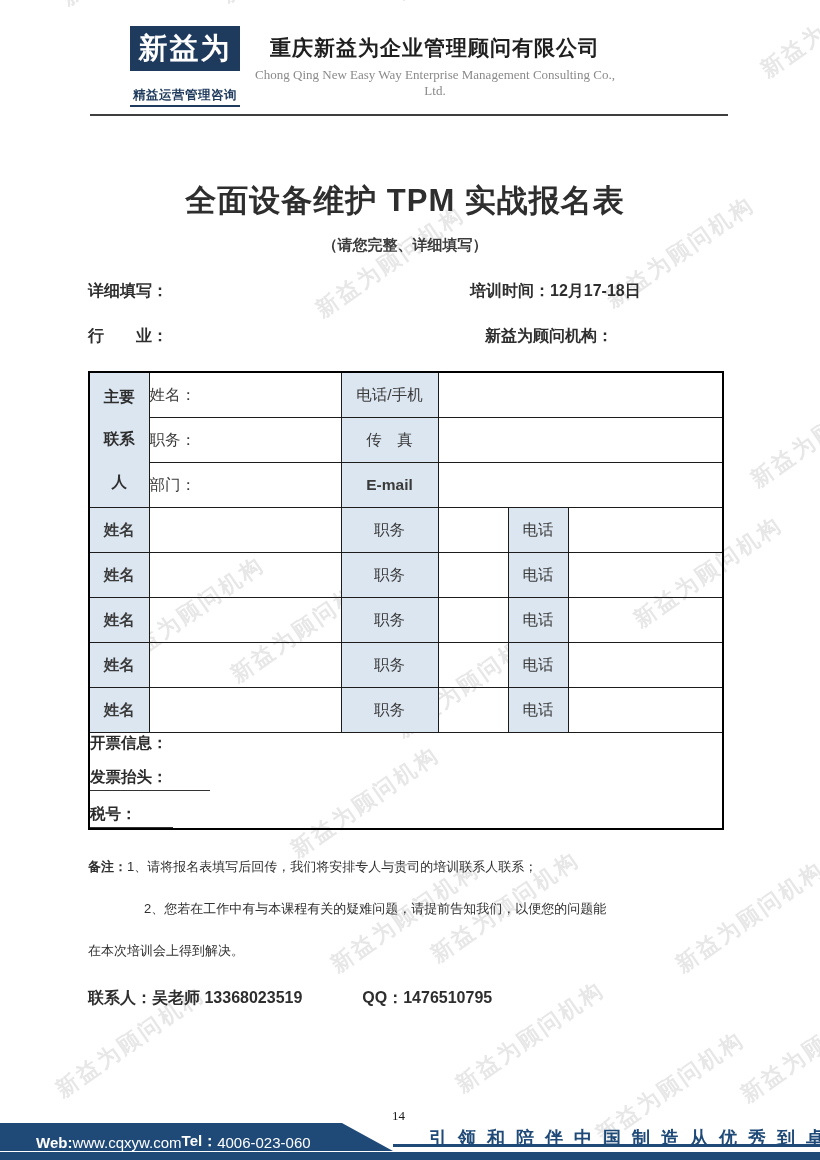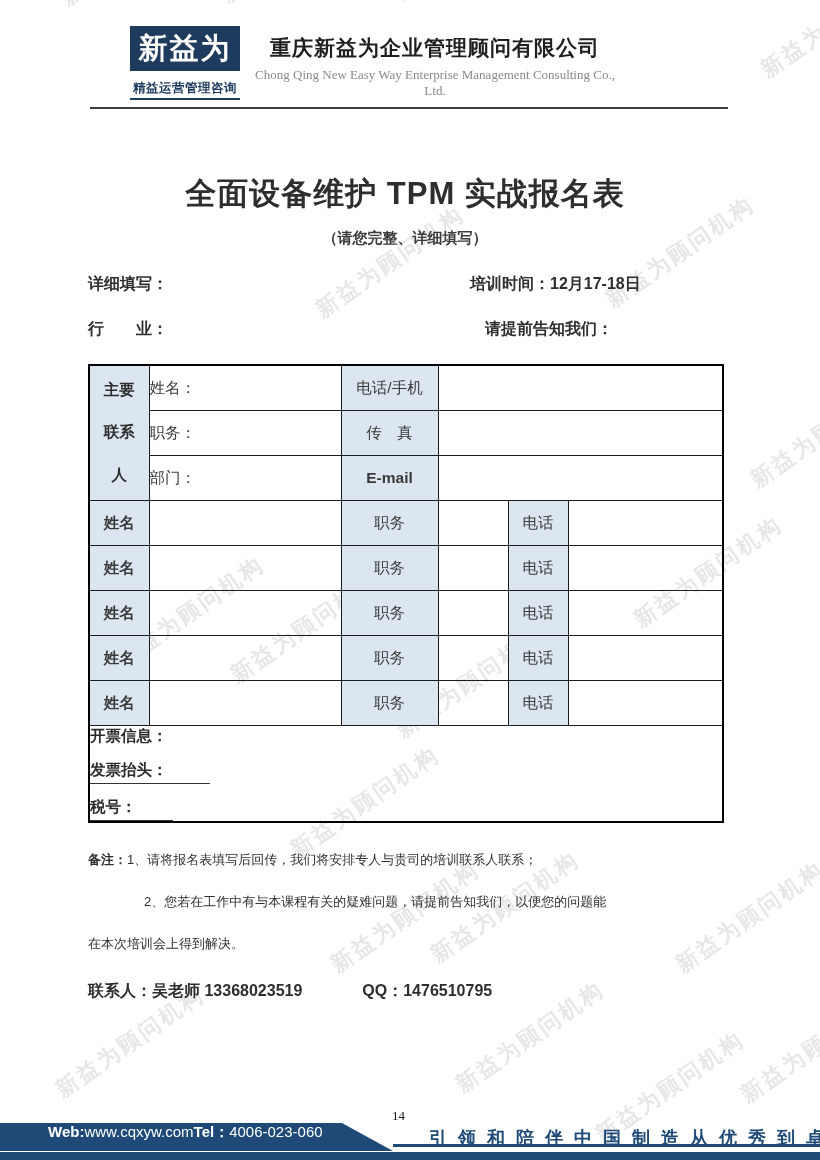--- a/index.html
+++ b/index.html
@@ -9,21 +9,21 @@
   #watermarks{position:absolute;inset:0;z-index:0;pointer-events:none;}
   .wm{position:absolute;white-space:nowrap;font-size:22px;letter-spacing:3px;
       color:rgba(145,145,145,0.22);font-weight:700;transform:rotate(-35deg);transform-origin:0 0;}
   .content{position:relative;z-index:1;}
   
   .header{display:flex;align-items:flex-start;margin:26px 90px 0 130px;}
   .logo{width:110px;flex:0 0 auto;}
   .logo-box{background:#1e3a5c;color:#fff;font-weight:700;font-size:29px;letter-spacing:2px;
             text-align:center;height:45px;line-height:45px;}
   .logo-tagline{color:#1e3a5c;font-weight:700;font-size:12.5px;text-align:center;
-                border-bottom:2px solid #1e3a5c;padding:9px 0 1px 0;letter-spacing:0.5px;}
+                border-bottom:2px solid #1e3a5c;padding:16px 0 1px 0;letter-spacing:0.5px;}
   .company{width:370px;text-align:center;margin-left:10px;}
   .company-cn{font-size:21px;font-weight:700;color:#1f1f1f;letter-spacing:1px;margin-top:8px;}
   .company-en{font-family:"Liberation Serif",serif;font-size:13px;color:#8a8a8a;margin-top:5px;}
   .header-rule{margin:7px 92px 0 90px;border-top:2px solid #3f3f3f;height:0;}
   
   .title-block{text-align:center;margin:64px 98px 0 88px;}
   .doc-title{font-size:31px;font-weight:700;color:#2e2e2e;letter-spacing:1px;}
   .doc-subtitle{font-size:15px;color:#3c3c3c;margin-top:14px;font-weight:700;}
   
   .form-area{margin:26px 88px 0 88px;font-size:16px;font-weight:700;color:#2e2e2e;}
@@ -53,21 +53,21 @@
   .notes .indent{padding-left:56px;}
   .contact-line{margin:16px 88px 0 88px;font-size:16px;font-weight:700;color:#2e2e2e;}
   .contact-line.second{margin-top:24px;}
   .gap-60{display:inline-block;width:60px;}
   .gap-40{display:inline-block;width:40px;}
   
   .page-number{position:absolute;left:392px;top:1108px;font-family:"Liberation Serif",serif;
                font-size:13px;color:#1a1a1a;z-index:2;}
   .footer-bar{position:absolute;left:0;top:1123px;width:393px;height:28px;background:#1f4a78;
               clip-path:polygon(0 0,87% 0,100% 100%,0 100%);color:#fff;display:flex;
-              align-items:flex-start;padding-left:48px;box-sizing:border-box;font-size:15px;z-index:2;}
+              align-items:flex-end;padding-left:36px;box-sizing:border-box;font-size:15px;z-index:2;}
   .slogan-line{position:absolute;left:393px;top:1144px;width:427px;height:3px;background:#1f4a78;z-index:2;}
   .slogan-text{position:absolute;left:429px;top:1126px;width:392px;text-align:center;
                color:#1f4a78;font-weight:700;font-size:18px;letter-spacing:11px;
                white-space:nowrap;z-index:2;}
   .bottom-strip{position:absolute;left:0;top:1152px;width:820px;height:8px;background:#1f4a78;z-index:2;}
 </style>
 </head>
 <body>
 
 <div class="page">
@@ -114,21 +114,21 @@
       <div class="doc-subtitle">（请您完整、详细填写）</div>
     </div>
 
     <div class="form-area">
       <div class="form-row">
         <div class="form-left">详细填写：</div>
         <div class="form-right"><span>培训时间：</span><span>12月17-18日</span></div>
       </div>
       <div class="form-row second">
         <div class="form-left">行　　业：</div>
-        <div class="form-right">请提前告知我们：</div>
+        <div class="form-right">新益为顾问机构：</div>
       </div>
     </div>
 
     <table class="reg">
       <colgroup>
         <col style="width:60px">
           <col style="width:192px">
           <col style="width:97px">
         <col style="width:70px">
           <col style="width:60px">

